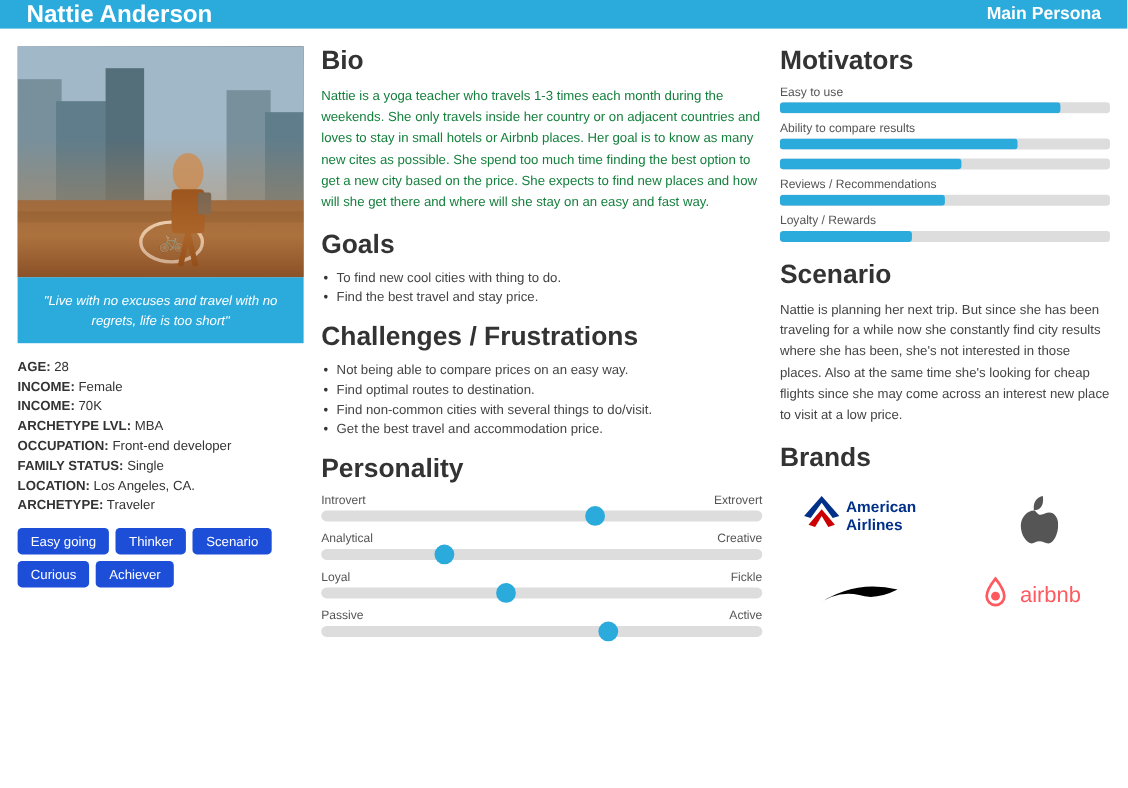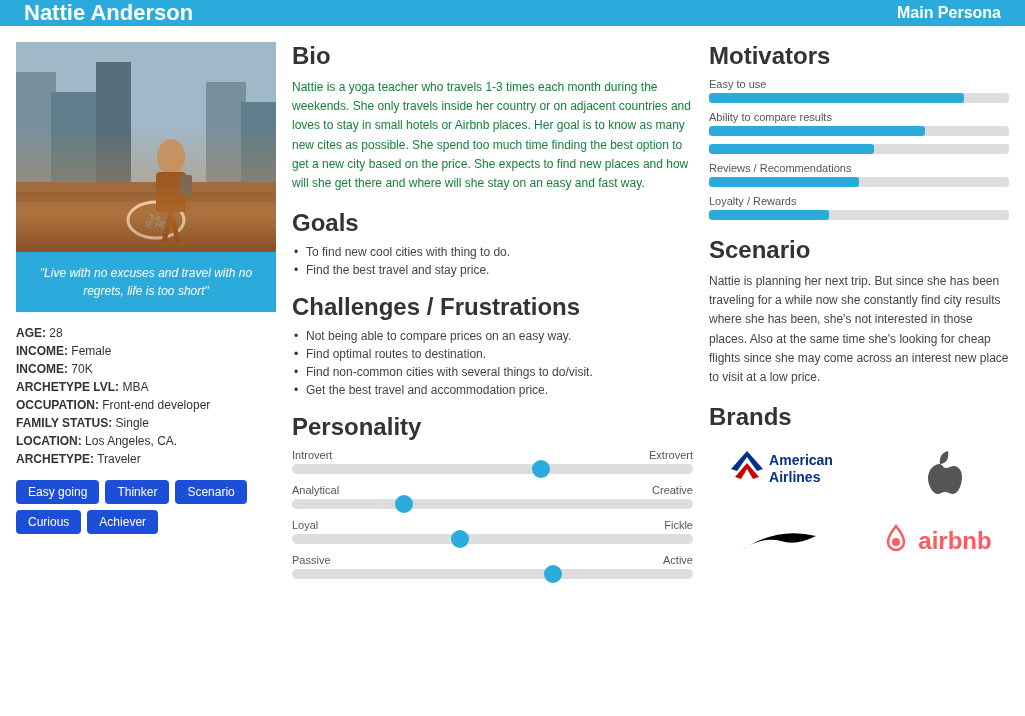--- a/index.html
+++ b/index.html
@@ -382,21 +382,21 @@
         </div>
 
         <div class="brand-item">
           <div class="airbnb-logo">
             <span style="color:#ff5a5f; font-size:28px; margin-right:4px;">
               <svg width="28" height="32" viewBox="0 0 28 32" xmlns="http://www.w3.org/2000/svg">
                 <path d="M14,4 C14,4 6,14 6,20 C6,24.4 9.6,28 14,28 C18.4,28 22,24.4 22,20 C22,14 14,4 14,4 Z" fill="none" stroke="#ff5a5f" stroke-width="2.5"></path>
                 <circle cx="14" cy="20" r="4" fill="#ff5a5f"></circle>
               </svg>
             </span>
-            <span class="airbnb-text" style="color:#ff5a5f; font-size:24px; font-weight:bold;">airbnb</span>
+            <span class="airbnb-text" style="color:#ff5a5f; font-size:20px; font-weight:normal;">airbnb</span>
           </div>
         </div>
 
       </div>
     </div>
   </div>
 
 </div>
 
 </body></html>

